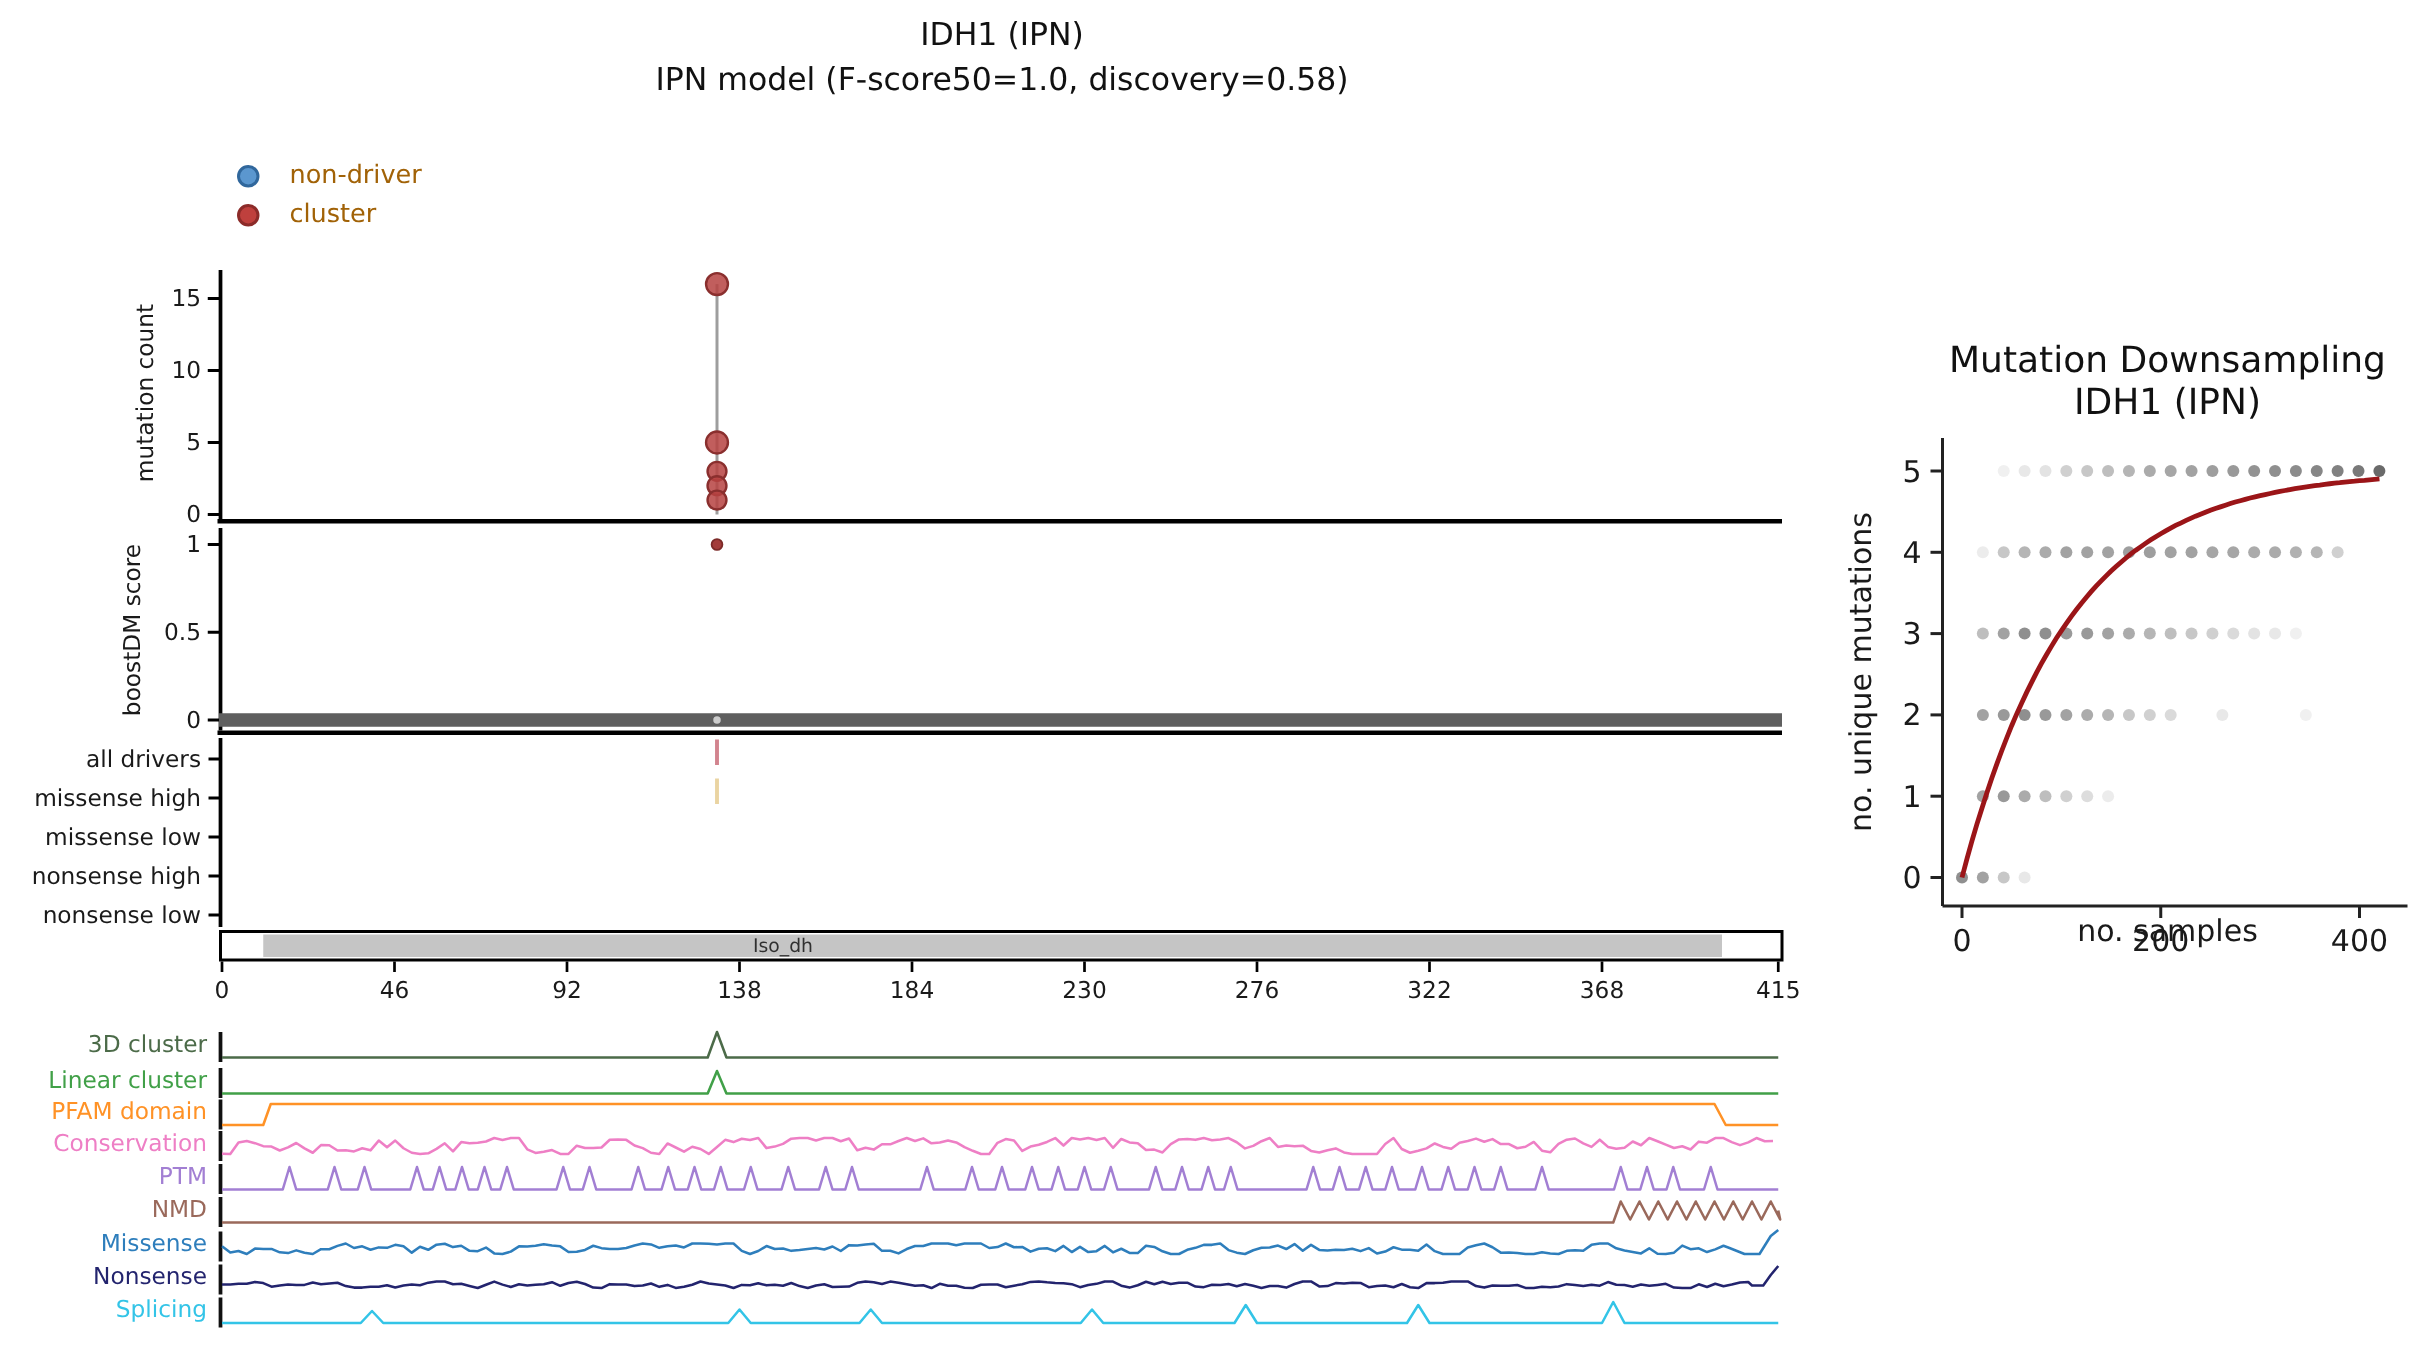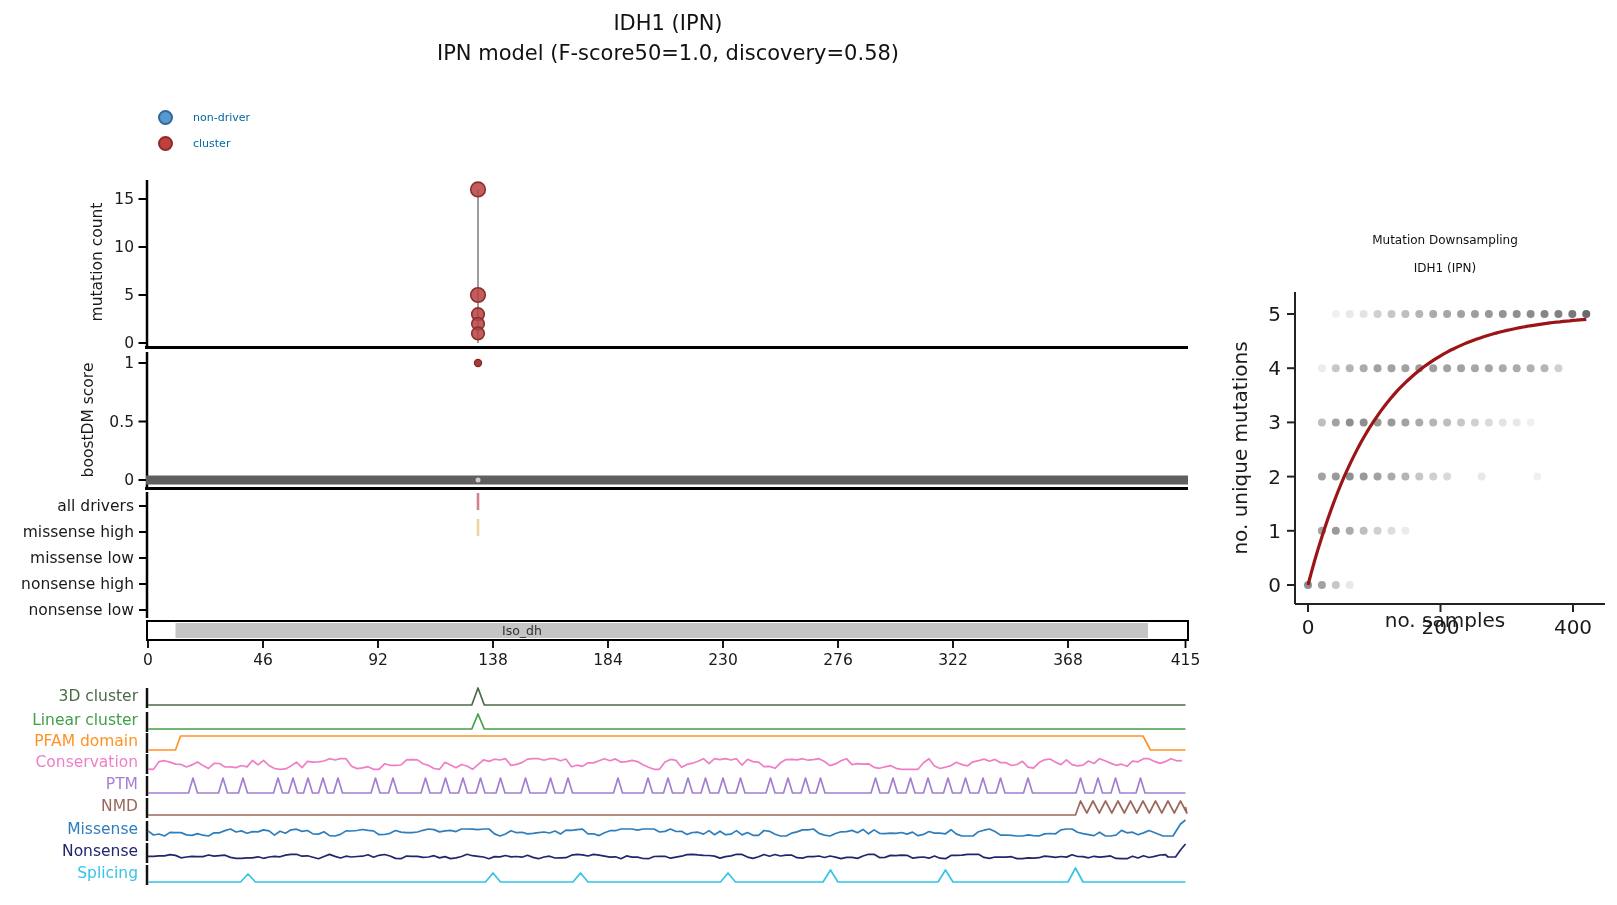--- a/index.html
+++ b/index.html
@@ -6,24 +6,24 @@
   .root{
     position:relative;width:1617px;height:905px;background:#ffffff;overflow:hidden;
     font-family:"DejaVu Sans","Liberation Sans",sans-serif;color:#1a1a1a;
   }
   .abs{position:absolute;}
   .title-block{left:148px;top:8px;width:1040px;text-align:center;}
   .title-line{font-size:21px;line-height:30px;color:#111;}
   .legend{left:158px;top:104px;}
   .legend-row{display:flex;align-items:center;height:26px;}
   .legend-dot{width:11px;height:11px;border-radius:50%;margin-right:20px;flex:0 0 auto;}
-  .legend-label{font-size:11px;color:#0369a1;}
+  .legend-label{font-size:17px;color:#a16207;}
   .vlabel{transform:translate(-50%,-50%) rotate(-90deg);white-space:nowrap;font-size:15.5px;color:#1a1a1a;}
   .vlabel-big{transform:translate(-50%,-50%) rotate(-90deg);white-space:nowrap;font-size:20px;color:#1a1a1a;}
-  .r-title{left:1275px;width:340px;text-align:center;font-size:12px;color:#111;line-height:27px;}
+  .r-title{left:1275px;width:340px;text-align:center;font-size:24px;color:#111;line-height:27px;}
   .r-xlabel{left:1295px;top:608px;width:300px;text-align:center;font-size:20px;color:#1a1a1a;}
   svg{position:absolute;left:0;top:0;}
   text{font-family:"DejaVu Sans","Liberation Sans",sans-serif;}
 </style>
 </head>
 <body>
 
 <div class="root">
 
   <svg id="chart-svg" width="1617" height="905">

